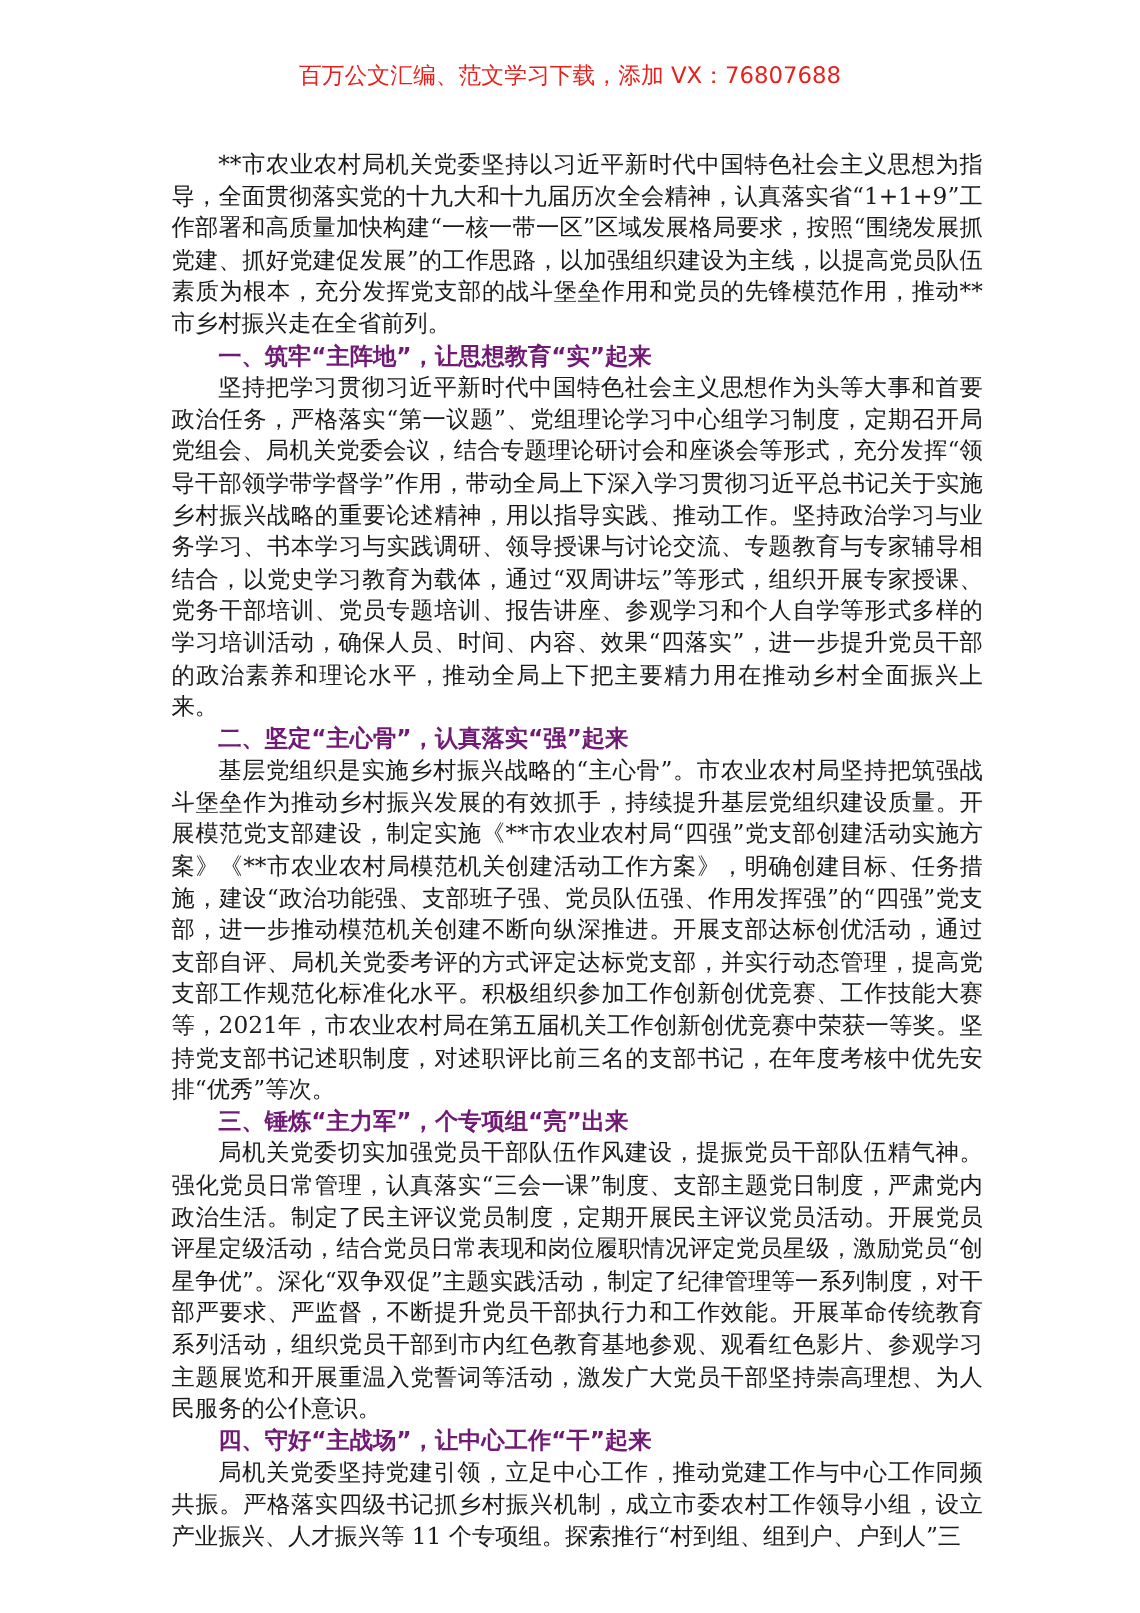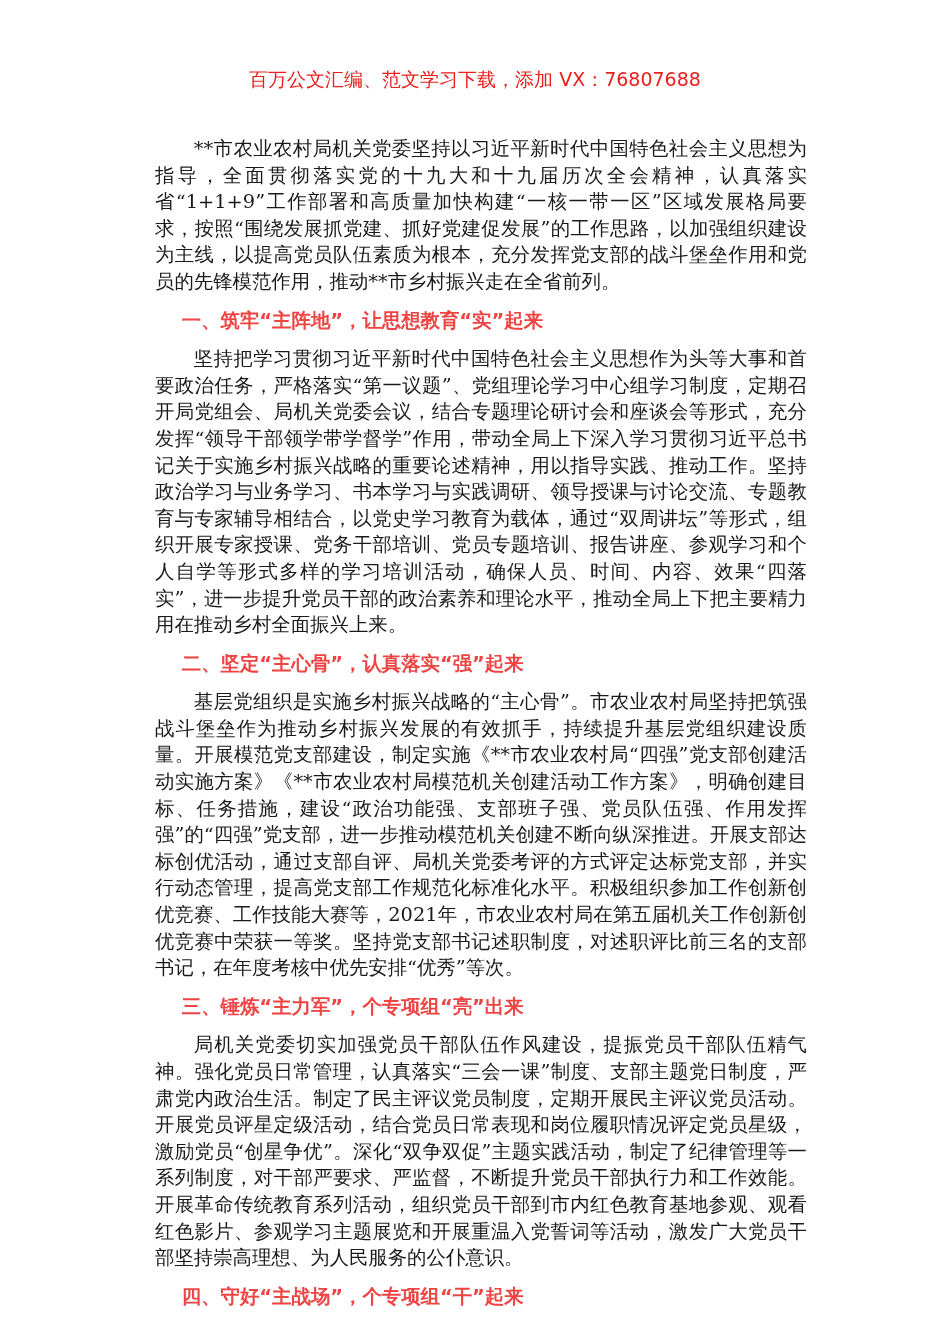--- a/index.html
+++ b/index.html
@@ -1,47 +1,48 @@
 <!DOCTYPE html>
 <html><head>
 <meta charset="utf-8">
 <style>
   html, body { margin: 0; padding: 0; background: #ffffff; }
   body { width: 950px; height: 1344px; position: relative; overflow: hidden; }
   .page { position: absolute; left: 0; top: 0; width: 950px; height: 1344px; background: #fff; }
   .banner {
-    position: absolute; left: 0; top: 66px; width: 950px; text-align: center;
+    position: absolute; left: 0; top: 50px; width: 950px; text-align: center;
     color: #e8201c; font-family: "DejaVu Sans", "Liberation Sans", sans-serif;
     font-size: 19px; line-height: 26px; letter-spacing: 0px;
   }
   .body {
     position: absolute; left: 143px; top: 124px; width: 676px;
     font-family: "DejaVu Serif", "Liberation Serif", serif;
     color: #1a1a1a; font-size: 19.4px; line-height: 26.6px;
     text-align: justify; text-justify: inter-ideograph;
   }
-  .body p { margin: 12px; text-indent: 2em; }
+  .body p { margin: 0; text-indent: 2em; }
   .body h2 {
     margin: 0; font-size: 19.4px; line-height: 26.6px; font-weight: bold;
-    text-indent: 2em; font-family: "DejaVu Sans", "Liberation Sans", sans-serif; color: #ef4444;
+    text-indent: 2em; font-family: "DejaVu Sans", "Liberation Sans", sans-serif; color: #701a75;
   }
 </style>
 </head>
 <body>
 
 <div class="page">
   <div class="banner">百万公文汇编、范文学习下载，添加 VX：76807688</div>
 
   <div class="body">
     <p>**市农业农村局机关党委坚持以习近平新时代中国特色社会主义思想为指导，全面贯彻落实党的十九大和十九届历次全会精神，认真落实省“1+1+9”工作部署和高质量加快构建“一核一带一区”区域发展格局要求，按照“围绕发展抓党建、抓好党建促发展”的工作思路，以加强组织建设为主线，以提高党员队伍素质为根本，充分发挥党支部的战斗堡垒作用和党员的先锋模范作用，推动**市乡村振兴走在全省前列。</p>
 
     <h2>一、筑牢“主阵地”，让思想教育“实”起来</h2>
     <p>坚持把学习贯彻习近平新时代中国特色社会主义思想作为头等大事和首要政治任务，严格落实“第一议题”、党组理论学习中心组学习制度，定期召开局党组会、局机关党委会议，结合专题理论研讨会和座谈会等形式，充分发挥“领导干部领学带学督学”作用，带动全局上下深入学习贯彻习近平总书记关于实施乡村振兴战略的重要论述精神，用以指导实践、推动工作。坚持政治学习与业务学习、书本学习与实践调研、领导授课与讨论交流、专题教育与专家辅导相结合，以党史学习教育为载体，通过“双周讲坛”等形式，组织开展专家授课、党务干部培训、党员专题培训、报告讲座、参观学习和个人自学等形式多样的学习培训活动，确保人员、时间、内容、效果“四落实”，进一步提升党员干部的政治素养和理论水平，推动全局上下把主要精力用在推动乡村全面振兴上来。</p>
 
     <h2>二、坚定“主心骨”，认真落实“强”起来</h2>
     <p>基层党组织是实施乡村振兴战略的“主心骨”。市农业农村局坚持把筑强战斗堡垒作为推动乡村振兴发展的有效抓手，持续提升基层党组织建设质量。开展模范党支部建设，制定实施《**市农业农村局“四强”党支部创建活动实施方案》《**市农业农村局模范机关创建活动工作方案》，明确创建目标、任务措施，建设“政治功能强、支部班子强、党员队伍强、作用发挥强”的“四强”党支部，进一步推动模范机关创建不断向纵深推进。开展支部达标创优活动，通过支部自评、局机关党委考评的方式评定达标党支部，并实行动态管理，提高党支部工作规范化标准化水平。积极组织参加工作创新创优竞赛、工作技能大赛等，2021年，市农业农村局在第五届机关工作创新创优竞赛中荣获一等奖。坚持党支部书记述职制度，对述职评比前三名的支部书记，在年度考核中优先安排“优秀”等次。</p>
 
     <h2>三、锤炼“主力军”，个专项组“亮”出来</h2>
     <p>局机关党委切实加强党员干部队伍作风建设，提振党员干部队伍精气神。强化党员日常管理，认真落实“三会一课”制度、支部主题党日制度，严肃党内政治生活。制定了民主评议党员制度，定期开展民主评议党员活动。开展党员评星定级活动，结合党员日常表现和岗位履职情况评定党员星级，激励党员“创星争优”。深化“双争双促”主题实践活动，制定了纪律管理等一系列制度，对干部严要求、严监督，不断提升党员干部执行力和工作效能。开展革命传统教育系列活动，组织党员干部到市内红色教育基地参观、观看红色影片、参观学习主题展览和开展重温入党誓词等活动，激发广大党员干部坚持崇高理想、为人民服务的公仆意识。</p>
 
-    <h2>四、守好“主战场”，个专项组“干”起来</h2>
+    <h2>四、守好“主战场”，让中心工作“干”起来</h2>
+    <p>局机关党委坚持党建引领，立足中心工作，推动党建工作与中心工作同频共振。严格落实四级书记抓乡村振兴机制，成立市委农村工作领导小组，设立产业振兴、人才振兴等 11 个专项组。探索推行“村到组、组到户、户到人”三</p>
   </div>
 </div>
 
 </body></html>

